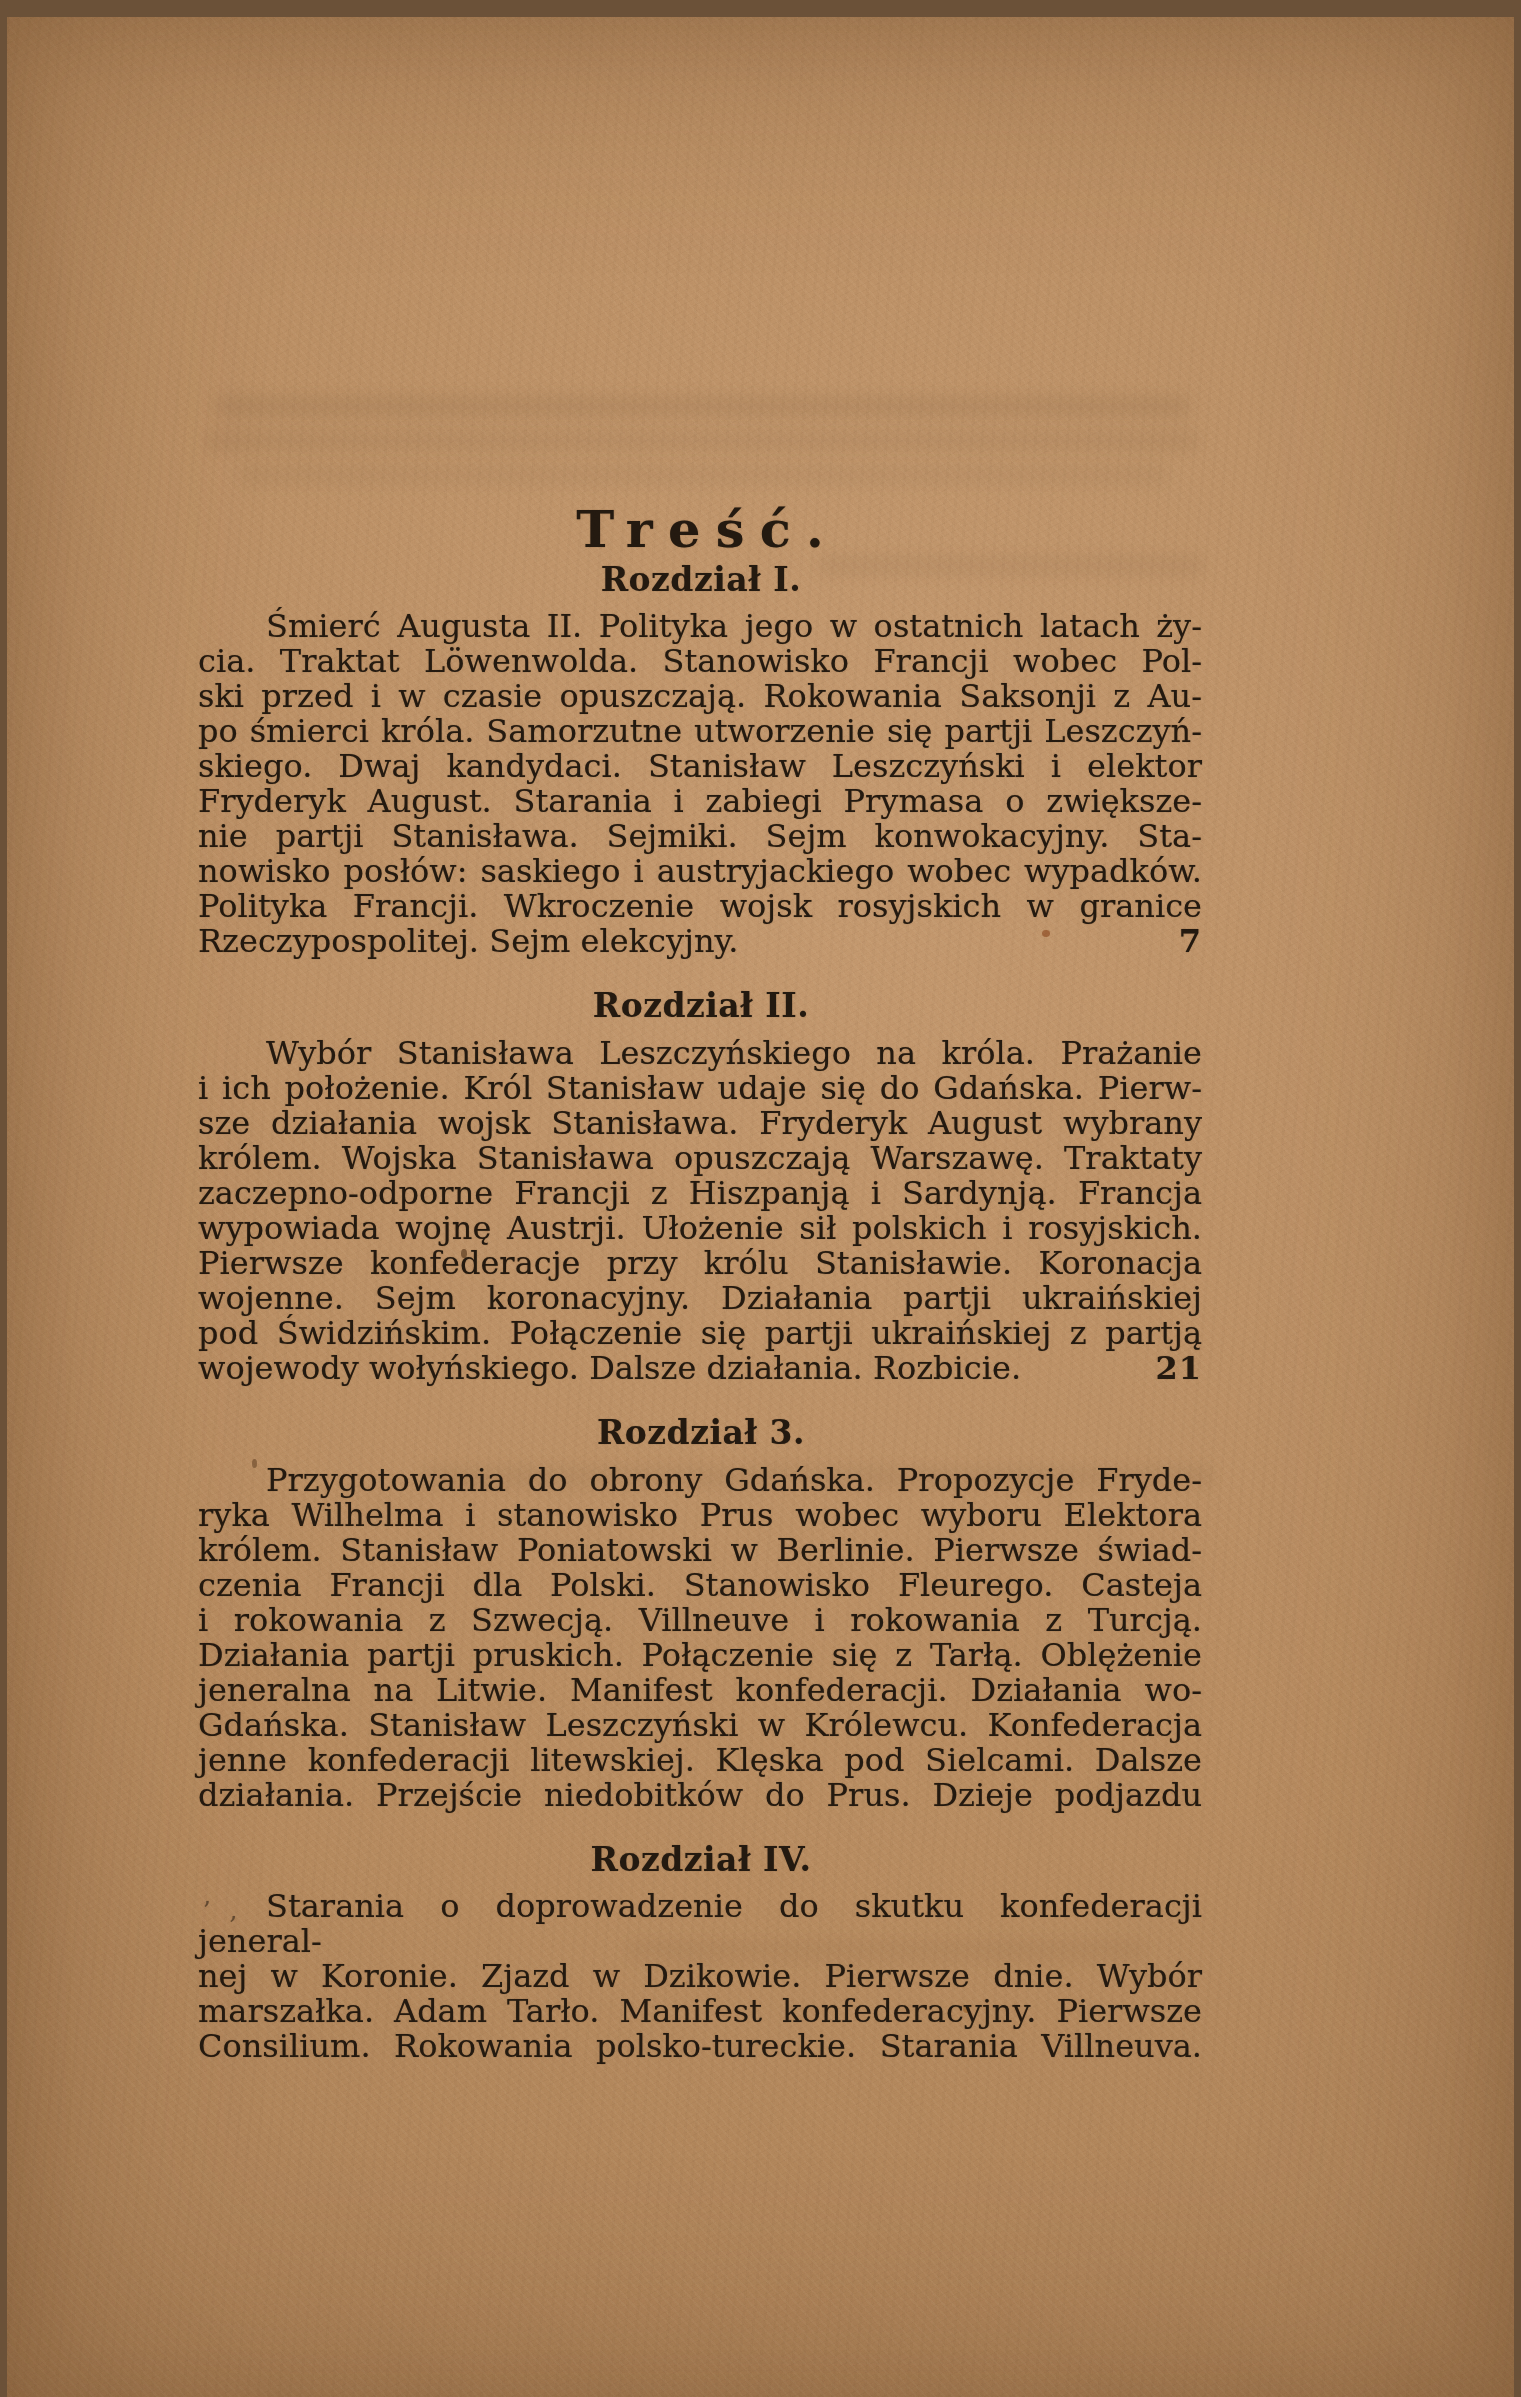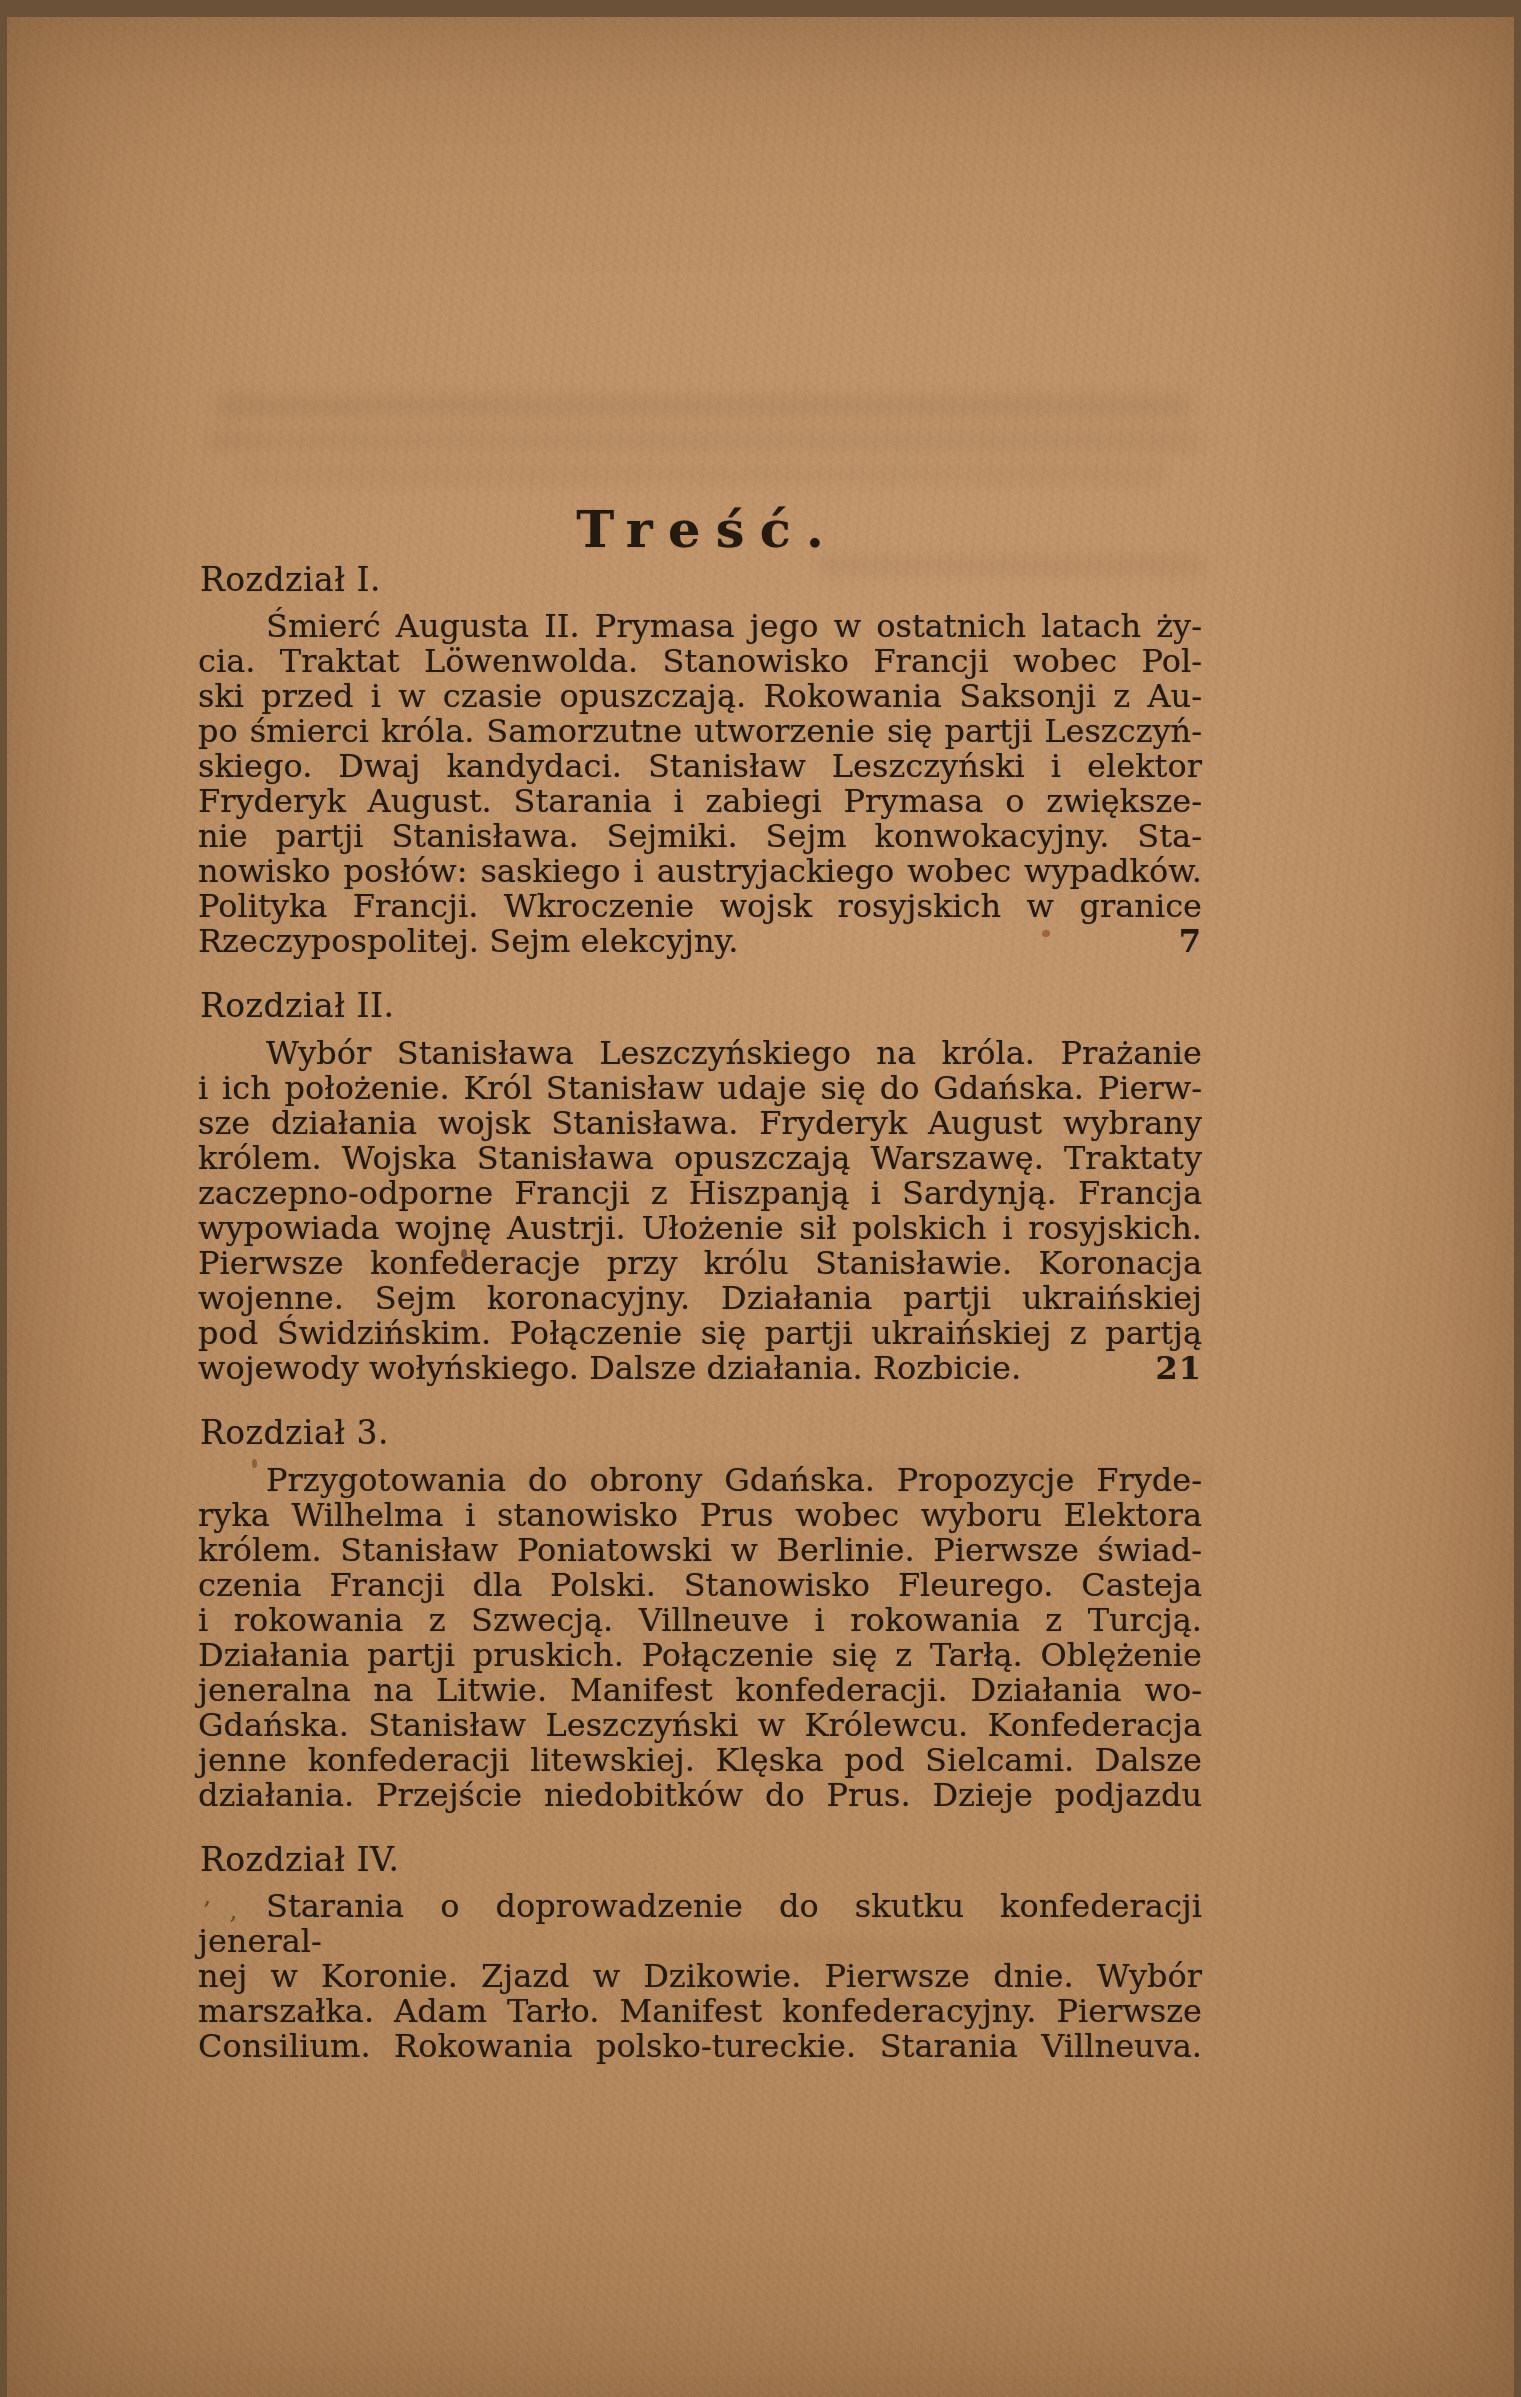--- a/index.html
+++ b/index.html
@@ -31,22 +31,22 @@
     position:absolute;left:191px;top:483px;width:1004px;
     color:#241a10;
     text-shadow:0 0 1px rgba(52,34,16,.5);
   }
   .doc-title{
     font-size:51px;line-height:58px;font-weight:bold;
     text-align:center;letter-spacing:.30em;
     margin:0 0 3.9px 0;text-indent:.30em;
   }
   .chapter-heading{
-    font-size:33px;line-height:35px;font-weight:normal;
-    letter-spacing:0.5px;margin:29px 0 12.6px 1.9px;
+    font-size:33px;line-height:35px;font-weight:bold;
+    letter-spacing:0.5px;margin:29px 0 12.6px 1.9px;text-align:center;
   }
   .chapter-heading.first{margin-top:2.9px;}
   .chapter-paragraph{margin:0;}
   .line{
     position:relative;
     font-size:32px;line-height:35px;
     text-align:justify;text-align-last:justify;
   }
   .line.indent{text-indent:68px;}
   .lastline{
@@ -77,21 +77,21 @@
   <div class="speck" style="left:664px;top:1110px;width:4.8px;height:5.8px;background:rgba(70,40,15,.45);"></div>
   <div class="speck" style="left:454px;top:1232px;width:5.8px;height:8.7px;background:rgba(70,40,15,.55);"></div>
   <div class="speck" style="left:245px;top:1442px;width:4.8px;height:8.7px;background:rgba(70,40,15,.4);"></div>
   <div class="speck" style="left:956px;top:1989px;width:6.8px;height:6.8px;background:rgba(150,92,28,.45);"></div>
 
   <div class="content">
     <div class="doc-title">Treść.</div>
     <div id="toc-chapters">
         <div class="chapter-heading first">Rozdział I.</div>
         <div class="chapter-paragraph">
-          <div class="line indent">Śmierć Augusta II.  Prymasa jego w ostatnich latach ży-</div>
+          <div class="line indent">Śmierć Augusta II.  Polityka jego w ostatnich latach ży-</div>
           <div class="line">cia.  Traktat Löwenwolda.  Stanowisko Francji wobec Pol-</div>
           <div class="line">ski przed i w czasie opuszczają.  Rokowania Saksonji z Au-</div>
           <div class="line">po śmierci króla.  Samorzutne utworzenie się partji Leszczyń-</div>
           <div class="line">skiego.  Dwaj kandydaci.  Stanisław Leszczyński i elektor</div>
           <div class="line">Fryderyk August.  Starania i zabiegi Prymasa o zwiększe-</div>
           <div class="line">nie partji Stanisława.  Sejmiki.  Sejm konwokacyjny.  Sta-</div>
           <div class="line">nowisko posłów: saskiego i austryjackiego wobec wypadków.</div>
           <div class="line">Polityka Francji.  Wkroczenie wojsk rosyjskich w granice</div>
           <div class="lastline">
             <span>Rzeczypospolitej.  Sejm elekcyjny.</span>

